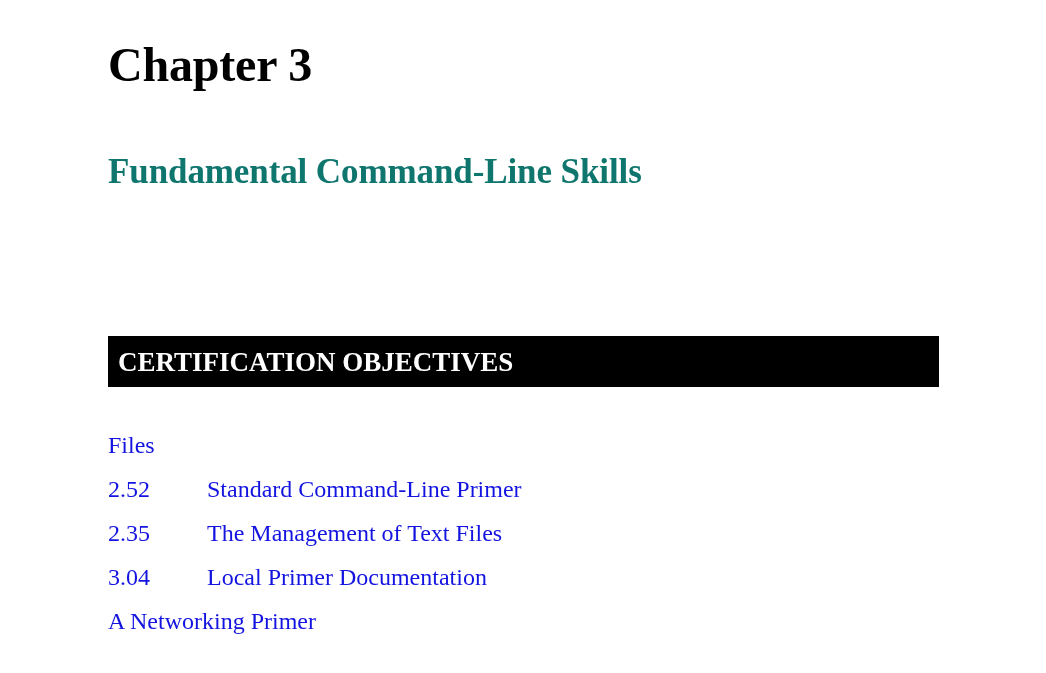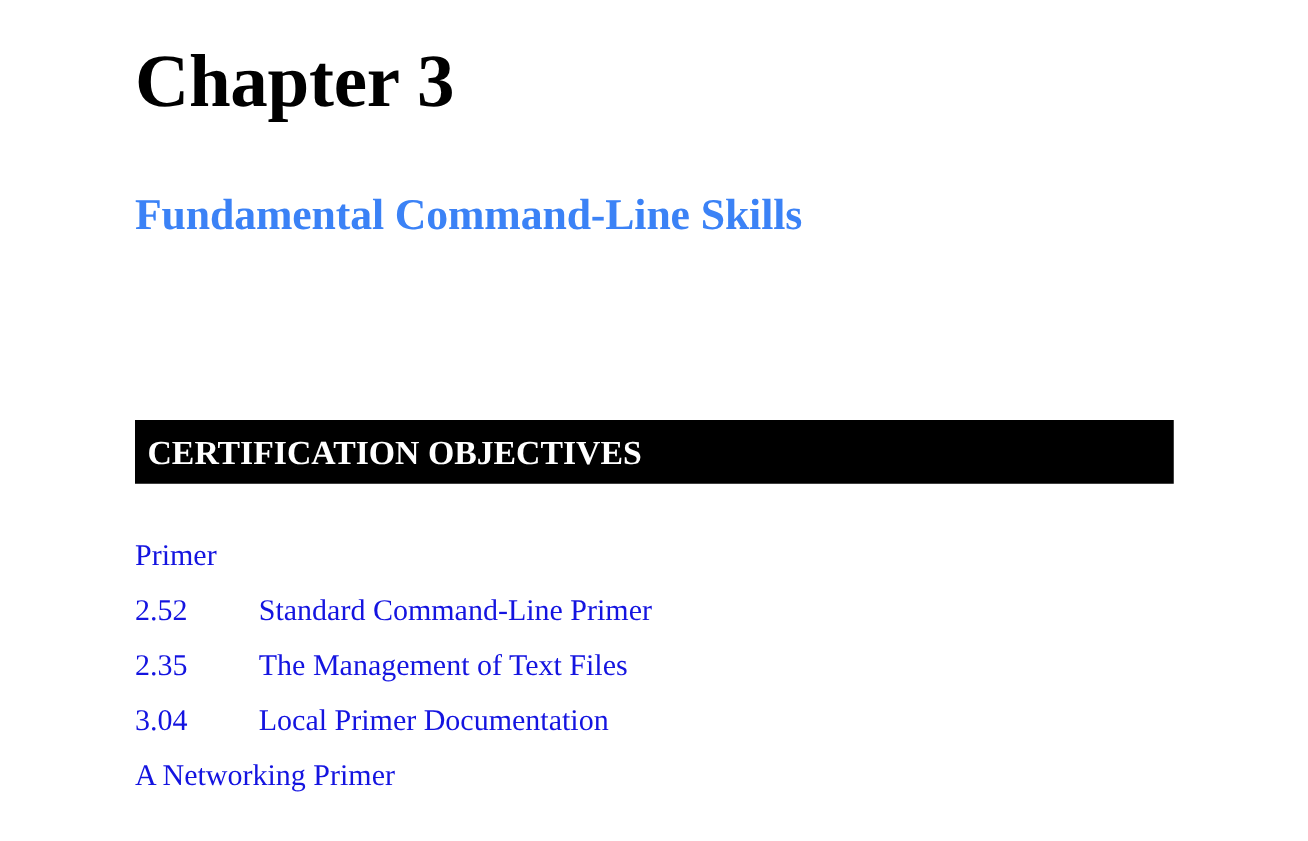--- a/index.html
+++ b/index.html
@@ -26,39 +26,39 @@
   }
 
   
   .chapter-title {
     position: absolute;
     left: 108px;
     top: 36px;
     margin: 0;
     font-family: "Liberation Serif", "DejaVu Serif", serif;
     font-weight: bold;
-    font-size: 60px;
+    font-size: 48px;
     line-height: 58px;
     letter-spacing: -0.2px;
     color: #000000;
     white-space: nowrap;
   }
 
   
   .chapter-subtitle {
     position: absolute;
     left: 108px;
     top: 150px;
     margin: 0;
     font-family: "Liberation Serif", "DejaVu Serif", serif;
     font-weight: bold;
     font-size: 35px;
     line-height: 44px;
     letter-spacing: -0.1px;
-    color: #3b82f6;
+    color: #0f766e;
     white-space: nowrap;
   }
 
   
   .objectives-banner {
     position: absolute;
     left: 108px;
     top: 336px;
     width: 831px;
     height: 51px;
@@ -123,21 +123,21 @@
   <h1 class="chapter-title">Chapter 3</h1>
 
   <h2 class="chapter-subtitle">Fundamental Command-Line Skills</h2>
 
   <div class="objectives-banner">
     <span class="objectives-banner-label">CERTIFICATION OBJECTIVES</span>
   </div>
 
   <ul class="objectives-list">
       <li class="objective-row">
-        <span class="objective-label">Primer</span>
+        <span class="objective-label">Files</span>
       </li>
       <li class="objective-row">
         <span class="objective-number">2.52</span>
         <span class="objective-label">Standard Command-Line Primer</span>
       </li>
       <li class="objective-row">
         <span class="objective-number">2.35</span>
         <span class="objective-label">The Management of Text Files</span>
       </li>
       <li class="objective-row">

